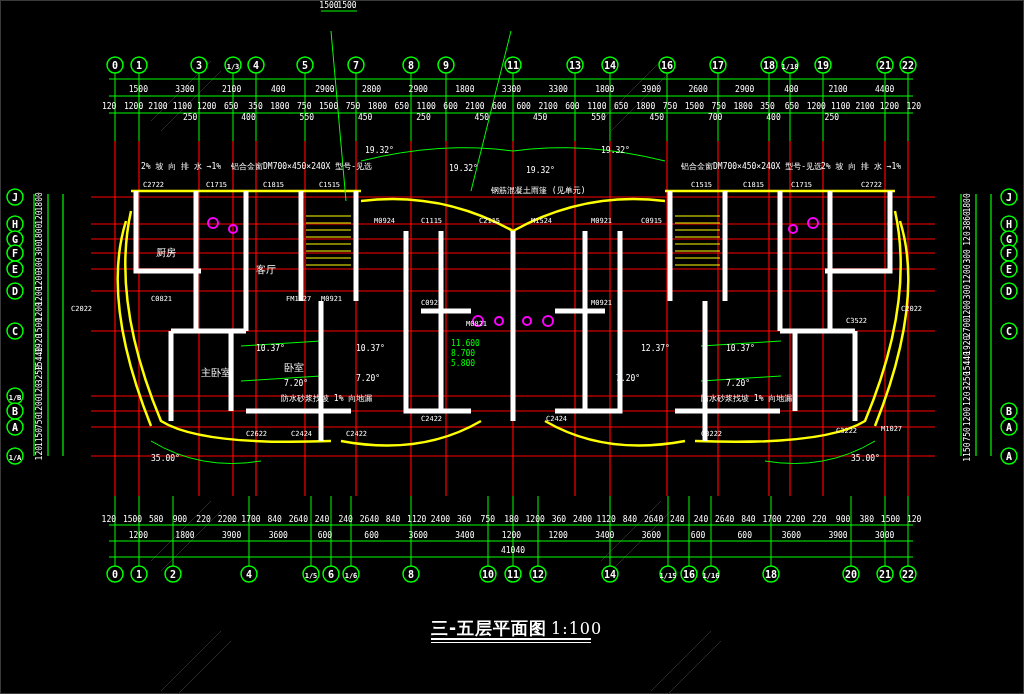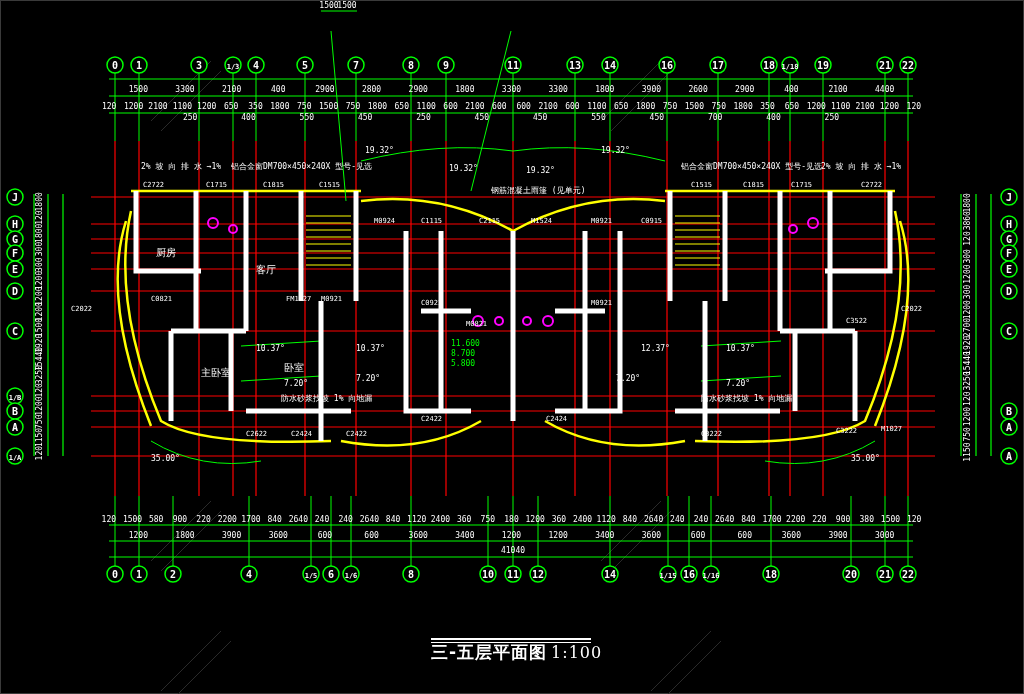--- a/index.html
+++ b/index.html
@@ -1,19 +1,19 @@
 <!DOCTYPE html>
 <html><head>
 <meta charset="utf-8">
 <style>
   html,body{margin:0;padding:0;background:#000;}
   body{width:1024px;height:694px;overflow:hidden;position:relative;font-family:"DejaVu Sans Mono",monospace;}
   #canvas{position:absolute;left:0;top:0;width:1024px;height:694px;background:#000;border:1px solid #3a3a3a;box-sizing:border-box;}
   svg text{font-family:"DejaVu Sans Mono",monospace;}
-  .title{position:absolute;left:430px;top:640px;color:#fff;font-family:"DejaVu Sans","Liberation Sans",sans-serif;font-weight:bold;font-size:17px;letter-spacing:1px;white-space:nowrap;}
+  .title{position:absolute;left:430px;top:616px;color:#fff;font-family:"DejaVu Sans","Liberation Sans",sans-serif;font-weight:bold;font-size:17px;letter-spacing:1px;white-space:nowrap;}
   .title .scale{font-family:"DejaVu Serif","Liberation Serif",serif;font-weight:normal;font-size:16px;margin-left:4px;}
   .title-underline{position:absolute;left:430px;top:637px;width:160px;height:2px;background:#fff;}
   .title-underline2{position:absolute;left:430px;top:641px;width:160px;height:1px;background:#fff;}
 </style>
 </head>
 <body>
 
 <div id="canvas">
 <svg id="plan" width="1024" height="694" viewBox="0 0 1024 694" xmlns="http://www.w3.org/2000/svg">
 

